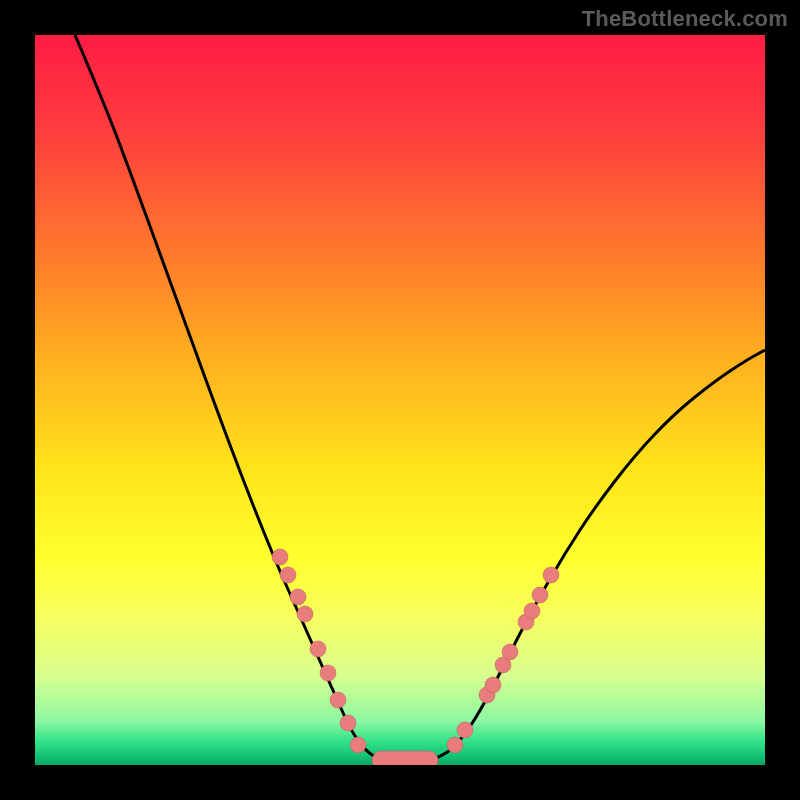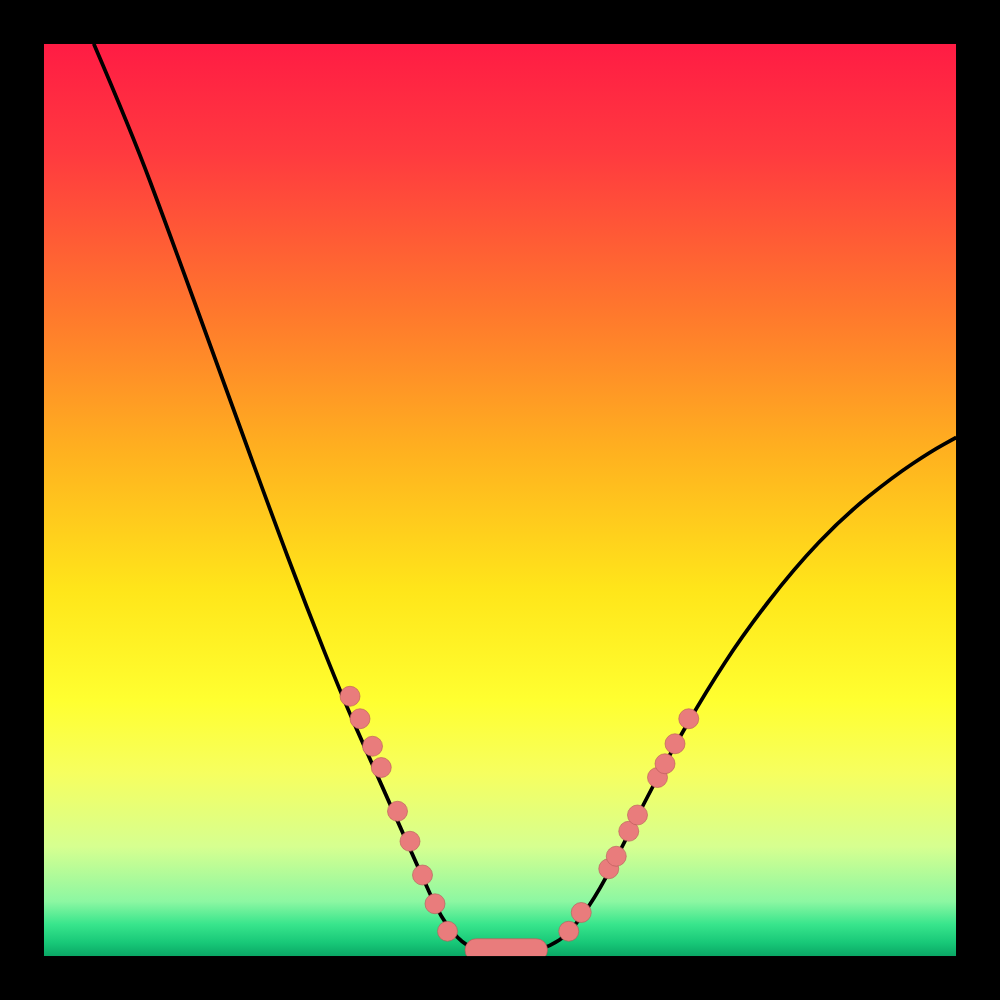--- a/index.html
+++ b/index.html
@@ -51,20 +51,21 @@
   .capsule {
     fill: #e97c7c;
     stroke: #b85a5a;
     stroke-width: 0.5;
   }
 </style>
 </head>
 <body>
 
 <div class="frame">
+  <div class="watermark">TheBottleneck.com</div>
   <div class="plot">
     <svg class="curve" viewBox="0 0 730 730" preserveAspectRatio="none">
       <defs>
         <linearGradient id="bg-grad" x1="0" y1="0" x2="0" y2="1">
             <stop offset="0%" stop-color="#ff1c44"></stop>
             <stop offset="12%" stop-color="#ff3a3f"></stop>
             <stop offset="30%" stop-color="#ff7a2c"></stop>
             <stop offset="45%" stop-color="#ffb21f"></stop>
             <stop offset="60%" stop-color="#ffe61a"></stop>
             <stop offset="72%" stop-color="#ffff30"></stop>

